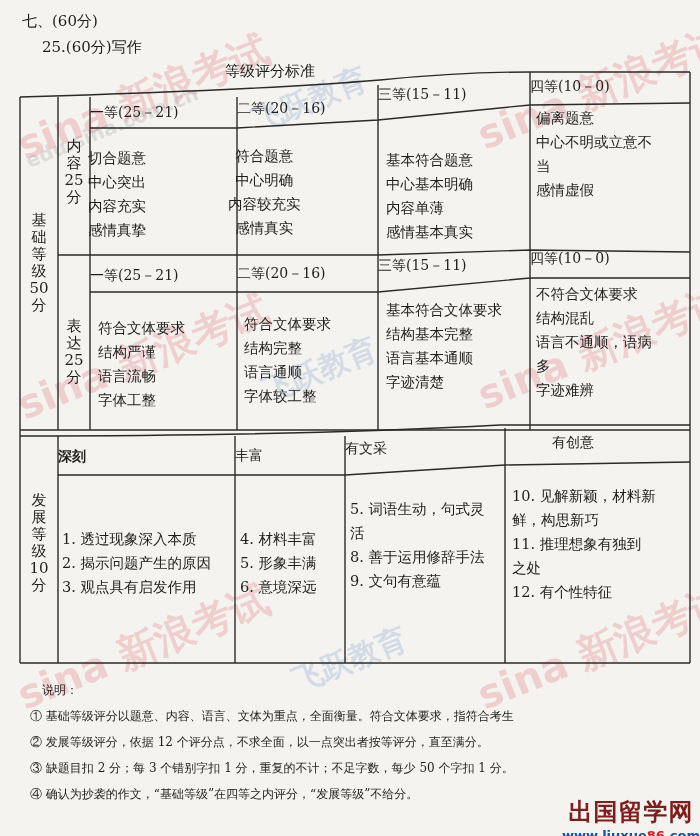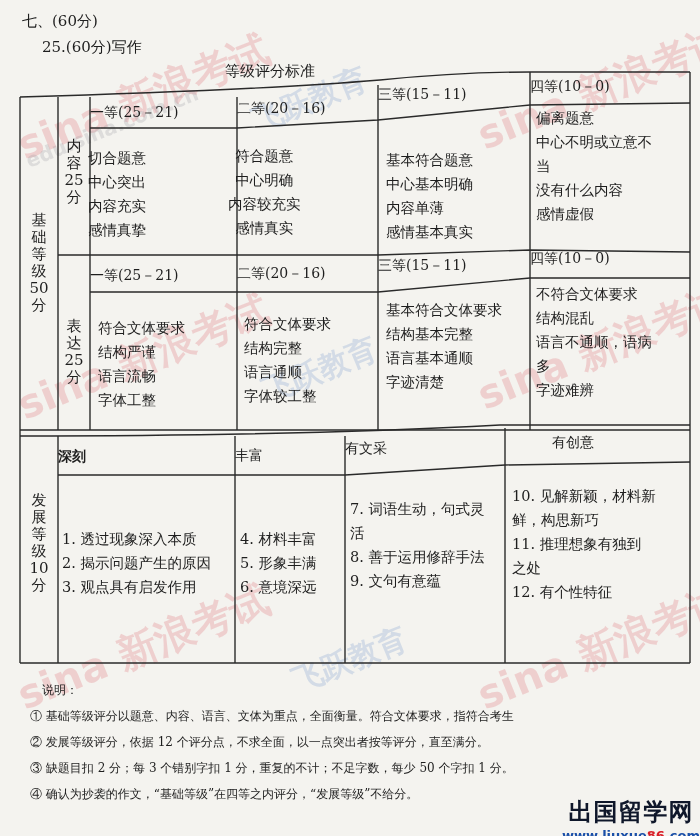--- a/index.html
+++ b/index.html
@@ -13,21 +13,21 @@
   .abs { position: absolute; }
   .wm { position: absolute; color: rgba(220,80,90,0.22); font-family: "DejaVu Sans", sans-serif; font-weight: bold; transform: rotate(-22deg); pointer-events: none; white-space: nowrap; }
   .wm-big { font-size: 40px; }
   .wm-small { font-size: 20px; color: rgba(150,150,160,0.25); }
   .wm-blue { color: rgba(60,110,190,0.18); font-size: 30px; }
   .heading { font-size: 15px; }
   .cell-text { position: absolute; font-size: 14.5px; line-height: 24px; white-space: nowrap; }
   .vlabel { position: absolute; font-size: 15px; line-height: 17px; text-align: center; width: 20px; }
   .grade-head { position: absolute; font-size: 14px; text-align: left; white-space: nowrap; }
   .notes p { font-size: 12px; line-height: 26px; white-space: nowrap; }
-  .logo-cn { font-family: "DejaVu Sans", sans-serif; font-weight: bold; font-size: 24px; color: #0f172a; letter-spacing: 1px; }
+  .logo-cn { font-family: "DejaVu Sans", sans-serif; font-weight: bold; font-size: 24px; color: #7f1d1d; letter-spacing: 1px; }
   .logo-url { font-family: "DejaVu Sans", sans-serif; font-weight: bold; font-size: 13px; color: #1a4fa8; }
   .logo-url .accent { color: #d9202a; }
 </style>
 </head>
 <body>
 
 <div class="wm wm-big" style="left:10px;top:70px;">sina 新浪考试</div>
 <div class="wm wm-small" style="left:20px;top:115px;">edu.sina.com.cn</div>
 <div class="wm wm-big" style="left:470px;top:60px;">sina 新浪考试</div>
 <div class="wm wm-big" style="left:10px;top:330px;">sina 新浪考试</div>
@@ -118,21 +118,20 @@
 <div class="cell-text" style="left:386px;top:128px;margin-top:20px;">
   <div>基本符合题意</div>
   <div>中心基本明确</div>
   <div>内容单薄</div>
   <div>感情基本真实</div>
 </div>
 <div class="cell-text" style="left:536px;top:106px;">
   <div>偏离题意</div>
   <div>中心不明或立意不</div>
   <div>当</div>
-  <div>没有什么内容</div>
   <div>感情虚假</div>
 </div>
 
 <div class="grade-head" style="left:90px;top:267px;width:147px;">一等(25－21)</div>
 <div class="grade-head" style="left:237px;top:265px;width:141px;">二等(20－16)</div>
 <div class="grade-head" style="left:378px;top:257px;width:152px;">三等(15－11)</div>
 <div class="grade-head" style="left:530px;top:250px;width:160px;">四等(10－0)</div>
 
 <div class="cell-text" style="left:98px;top:316px;">
   <div>符合文体要求</div>
@@ -178,21 +177,21 @@
   <div>1. 透过现象深入本质</div>
   <div>2. 揭示问题产生的原因</div>
   <div>3. 观点具有启发作用</div>
 </div>
 <div class="cell-text" style="left:240px;top:527px;">
   <div>4. 材料丰富</div>
   <div>5. 形象丰满</div>
   <div>6. 意境深远</div>
 </div>
 <div class="cell-text" style="left:350px;top:497px;">
-  <div>7. 词语生动，句式灵</div>
+  <div>5. 词语生动，句式灵</div>
   <div>活</div>
   <div>8. 善于运用修辞手法</div>
   <div>9. 文句有意蕴</div>
 </div>
 <div class="cell-text" style="left:512px;top:484px;">
   <div>10. 见解新颖，材料新</div>
   <div>鲜，构思新巧</div>
   <div>11. 推理想象有独到</div>
   <div>之处</div>
   <div>12. 有个性特征</div>

